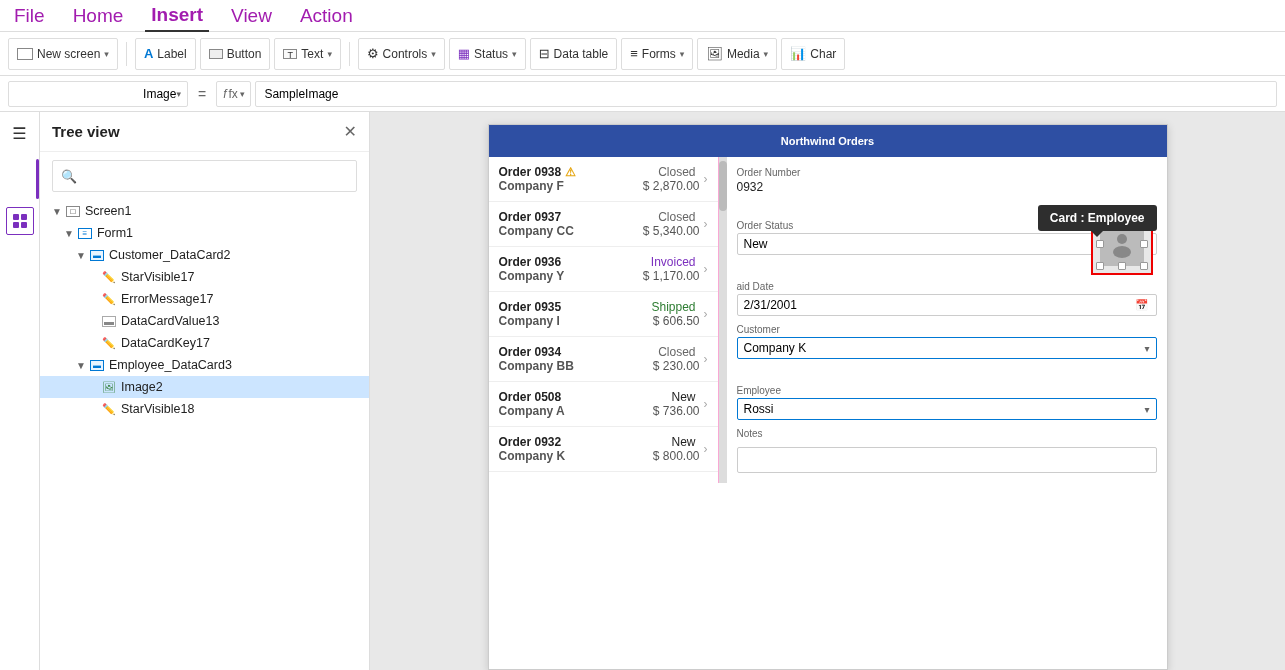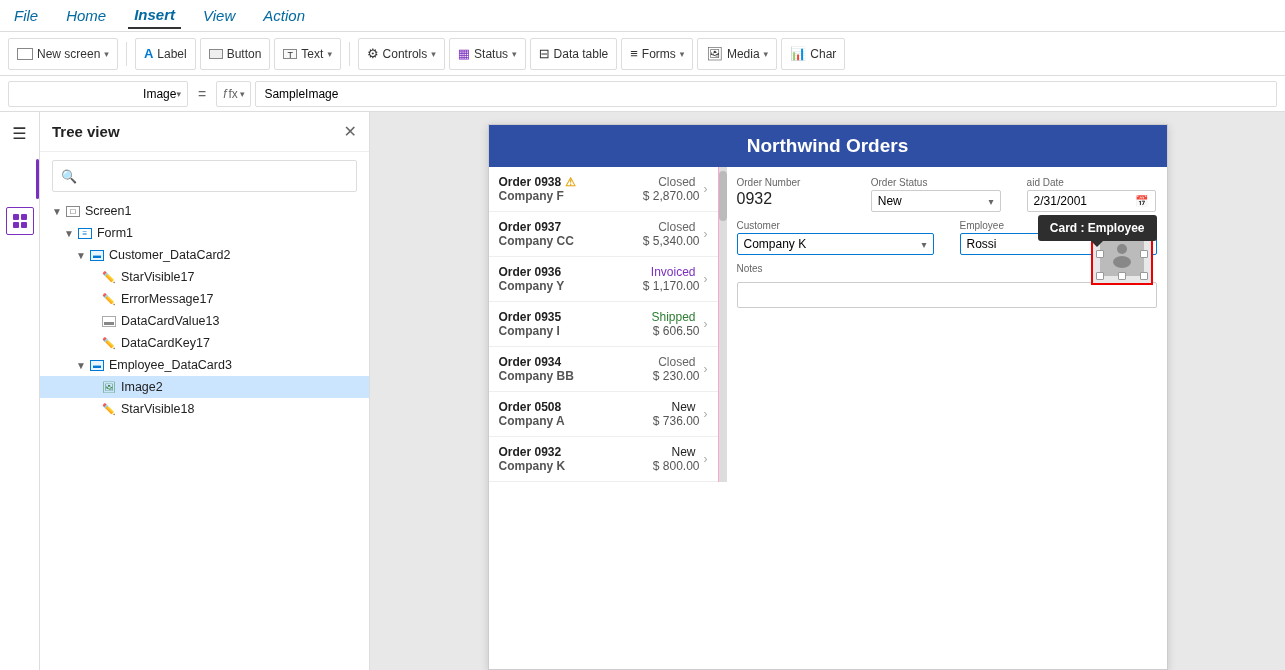--- a/index.html
+++ b/index.html
@@ -3,21 +3,21 @@
   <meta charset="utf-8">
   <style>
     * { box-sizing: border-box; margin: 0; padding: 0; }
     body { font-family: 'Segoe UI', Arial, sans-serif; font-size: 13px; background: #f0f0f0; overflow: hidden; }
 
     
     .menu-bar {
       display: flex; align-items: center; background: #fff; height: 32px;
       border-bottom: 1px solid #ddd; padding: 0 8px; gap: 16px;
     }
-    .menu-item { font-size: 15px; color: #0369a1; cursor: pointer; padding: 4px 6px; font-style: italic; }
+    .menu-item { font-size: 19px; color: #a21caf; cursor: pointer; padding: 4px 6px; }
     .menu-item.active { font-weight: 700; border-bottom: 2px solid #333; }
 
     
     .toolbar {
       display: flex; align-items: center; background: #fff; height: 44px;
       border-bottom: 1px solid #ddd; padding: 0 8px; gap: 4px;
     }
     .toolbar-btn {
       display: flex; align-items: center; gap: 4px; padding: 4px 8px;
       border: 1px solid #ddd; border-radius: 2px; background: #fff;
@@ -67,43 +67,43 @@
     .indent-4 { padding-left: 48px; }
     .tree-arrow { font-size: 10px; margin-right: 4px; color: #666; }
     .tree-icon { margin-right: 4px; font-size: 13px; }
     .tree-icon-form { color: #0078d4; }
 
     
     .canvas-area { flex: 1; background: #e8e8e8; overflow: hidden; position: relative; display: flex; justify-content: center; padding-top: 12px; }
 
     
     .app-window { width: 680px; background: #fff; border: 1px solid #ccc; box-shadow: 0 2px 8px rgba(0,0,0,0.15); position: relative; }
-    .app-header { background: #2e4fa3; color: #fff; text-align: center; font-size: 19px; font-weight: 700; padding: 10px; }
+    .app-header { background: #2e4fa3; color: #fff; text-align: center; font-size: 11px; font-weight: 700; padding: 10px; }
     .app-body { display: flex; }
     .app-list { width: 230px; border-right: 1px solid #f9a8d4; overflow: hidden; }
     .app-list-item { display: flex; align-items: center; justify-content: space-between; padding: 8px 10px; border-bottom: 1px solid #eee; font-size: 12px; }
     .order-info { flex: 1; }
     .order-num { font-weight: 600; color: #222; display: flex; align-items: center; gap: 4px; }
     .order-company { color: #555; font-weight: bold; }
     .order-status { text-align: right; font-weight: 500; margin-right: 4px; }
     .order-status.closed { color: #666; }
     .order-status.invoiced { color: #7b2fbe; }
     .order-status.shipped { color: #2e7d32; }
     .order-status.new { color: #222; }
     .order-amount { text-align: right; color: #555; }
     .order-arrow { color: #aaa; margin-left: 4px; }
     .scroll-bar { width: 8px; background: #ddd; flex-shrink: 0; }
     .scroll-thumb { width: 8px; height: 50px; background: #bbb; border-radius: 4px; margin: 0 auto; margin-top: 4px; }
 
     
     .app-form { flex: 1; padding: 10px; position: relative; }
-    .form-row { display: flex; gap: 26px; margin-bottom: 8px; }
+    .form-row { display: flex; gap: 26px; margin-bottom: 8px; flex-direction: column; }
     .form-field { flex: 1; }
     .form-label { font-size: 10px; color: #666; margin-bottom: 2px; }
-    .form-value { font-size: 16px; color: #222; background: #fff; }
+    .form-value { font-size: 12px; color: #222; background: #fff; }
     .form-select { display: flex; align-items: center; border: 1px solid #ccc; border-radius: 2px; padding: 3px 6px; font-size: 12px; justify-content: space-between; background: #fff; }
     .form-select-arrow { color: #666; font-size: 10px; }
     .form-notes { border: 1px solid #ccc; border-radius: 2px; height: 26px; width: 100%; margin-top: 8px; }
 
     
     .card-tooltip {
       position: absolute; top: 48px; right: 10px;
       background: #2e2e2e; color: #fff; font-size: 12px; font-weight: 600;
       padding: 6px 12px; border-radius: 3px; white-space: nowrap; z-index: 10;
     }

